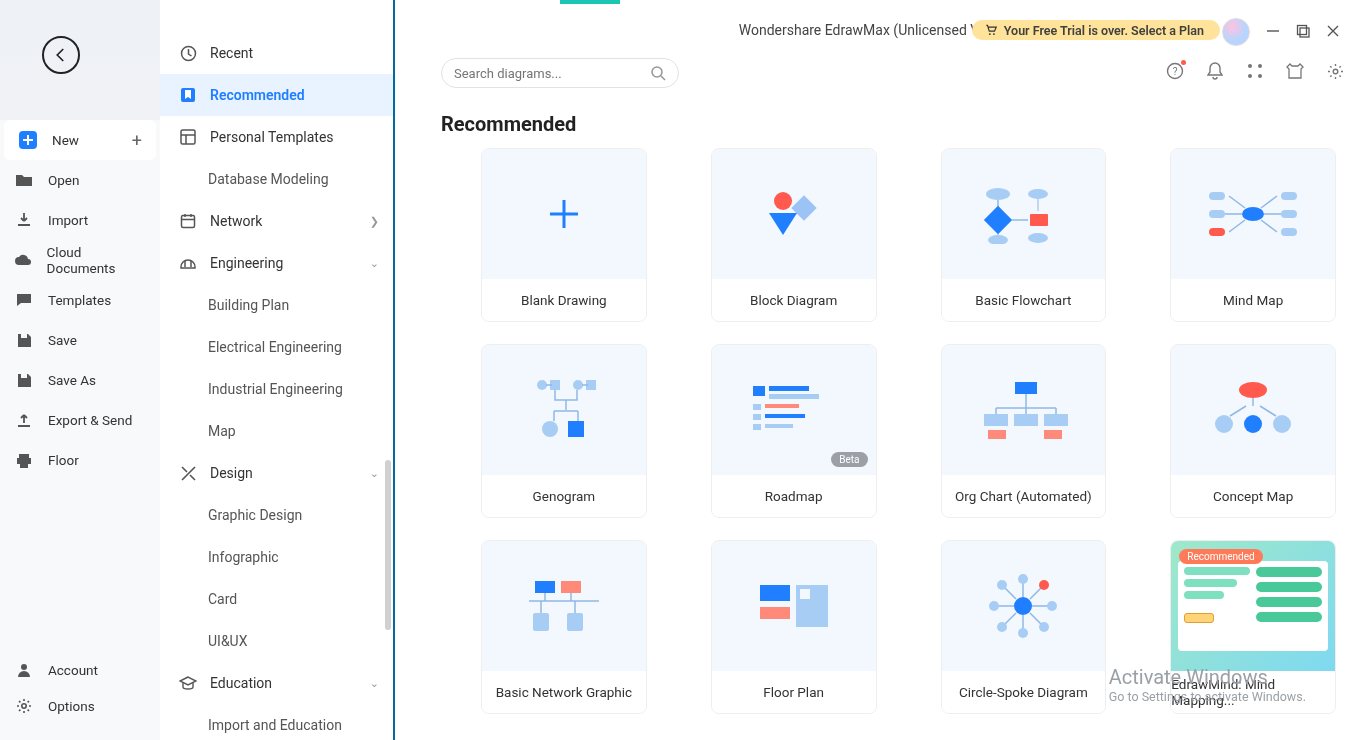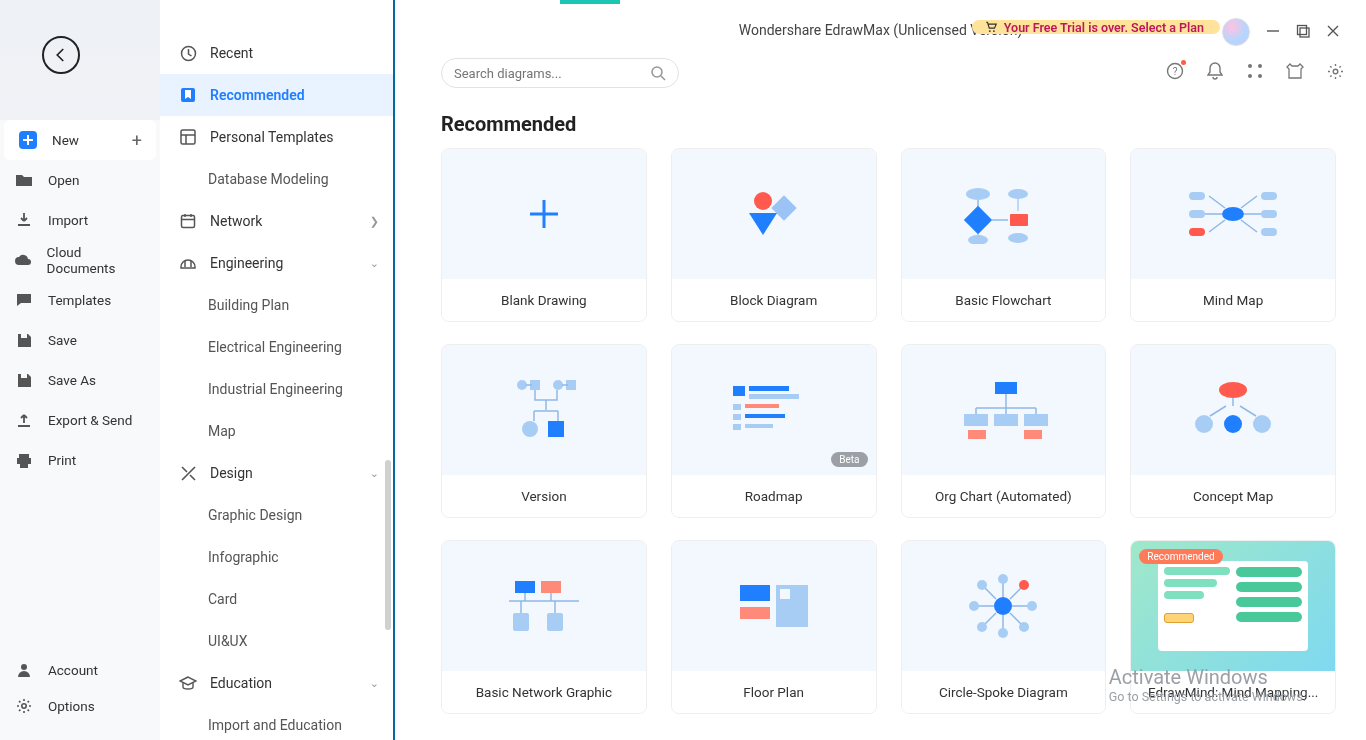--- a/index.html
+++ b/index.html
@@ -37,39 +37,39 @@
 .mr-item.child { padding-left:48px; color:#555; }
 .mr-item.selected { background:#e8f3ff; color:#1f7fff; font-weight:600; }
 .mr-item.selected .ic { color:#1f7fff; }
 
 .mr-scrollbar { position:absolute; right:2px; top:460px; width:6px; height:170px; background:#d0d0d0; border-radius:3px; }
 
 
 .topbar { height:56px; position:relative; }
 .app-title { position:absolute; left:0; right:0; top:22px; text-align:center; font-size:14px; color:#444; }
 .title-accent{ position:absolute; left:165px; top:0; width:60px; height:4px; background:#1bc6b4; }
-.trial-pill { position:absolute; right:146px; top:20px; height:14px; padding:0 16px 0 12px; background:#ffe39b; border-radius:13px; display:flex; align-items:center; font-size:12.5px; font-weight:600; color:#be185d; cursor:pointer; }
+.trial-pill { position:absolute; right:146px; top:20px; height:20px; padding:0 16px 0 12px; background:#ffe39b; border-radius:13px; display:flex; align-items:center; font-size:12.5px; font-weight:600; color:#404040; cursor:pointer; }
 .trial-pill svg { width:14px; height:14px; margin-right:6px; }
 .avatar { position:absolute; right:116px; top:18px; width:28px; height:28px; border-radius:50%; background:radial-gradient(circle at 35% 30%, #ffc2e1 0, #b2d7ff 60%, #d4c6ff 100%); border:1px solid #ddd; cursor:pointer; }
 .winbtn { position:absolute; top:24px; width:14px; height:14px; color:#555; cursor:pointer; }
 .winbtn.min  { right:86px; } .winbtn.max { right:56px; } .winbtn.close { right:26px; }
 
 .toolbar2 { position:absolute; left:0; right:0; top:56px; height:40px; }
 .search { position:absolute; left:46px; top:2px; width:238px; height:30px; border:1px solid #e2e2e2; border-radius:15px; display:flex; align-items:center; padding:0 12px;gap:28px; }
 .search input { border:none; outline:none; flex:1; font-size:13px; color:#555; background:transparent; }
 .search .sicon { color:#999; }
 .tb-icons { position:absolute; right:22px; top:6px; display:flex; gap:22px; color:#777; }
 .tb-icons .ticon { width:18px; height:18px; cursor:pointer; position:relative; display:flex; align-items:center; justify-content:center; }
 .tb-icons .ticon.dot::after{ content:""; position:absolute; right:-2px; top:-2px; width:5px; height:5px; background:#ff5a4d; border-radius:50%; }
 
 .section-title { position:absolute; left:46px; top:112px; font-size:20px; font-weight:700; color:#222; }
 
 .grid { position:absolute; left:46px; top:148px; right:30px; bottom:0; overflow:hidden; }
 .grow { display:flex; gap:24px; margin-bottom:22px; }
-.card { width:244px; border:1px solid #eee; border-radius:8px; overflow:hidden; cursor:pointer; background:#fff; }
+.card { width:244px; border:1px solid #eee; border-radius:8px; overflow:hidden; cursor:pointer; background:#fff;margin-left:40px; }
 .card .thumb { height:130px; background:#f3f8fe; display:flex; align-items:center; justify-content:center; position:relative; }
 .card .label { height:42px; display:flex; align-items:center; justify-content:center; font-size:13.5px; color:#333; background:#fff; }
 .badge { position:absolute; right:8px; bottom:8px; background:#9aa0a6; color:#fff; font-size:10px; padding:2px 8px; border-radius:9px; }
 .badge.rec { left:8px; top:8px; right:auto; bottom:auto; background:#ff7a59; }
 
 .watermark { position:absolute; right:60px; bottom:36px; color:#9aa0a6; text-align:left; pointer-events:none;margin-top:27px; }
 .watermark .l1{ font-size:20px; } .watermark .l2{ font-size:12.5px; }
 
 
 svg { display:block; }
@@ -147,21 +147,21 @@
           </svg>
         </span>
       <span>Export &amp; Send</span>
     </div>
     <div class="lr-item">
       <span class="ic">
           <svg width="16" height="15" viewBox="0 0 16 15">
             <path d="M3 5V1h10v4M1 5h14v6h-3v4H4v-4H1z" fill="#555"></path>
           </svg>
         </span>
-      <span>Print</span>
+      <span>Floor</span>
     </div>
   </div>
 
   <div class="lr-bottom">
     <div class="lr-bitem">
       <span class="ic">
           <svg width="16" height="16" viewBox="0 0 16 16">
             <circle cx="8" cy="5" r="3" fill="#555"></circle>
             <path d="M2 15a6 6 0 0112 0z" fill="#555"></path>
           </svg>
@@ -419,21 +419,21 @@
               <circle cx="18" cy="8" r="5" fill="#a8cdf5"></circle>
               <rect x="26" y="3" width="10" height="10" fill="#a8cdf5"></rect>
               <circle cx="54" cy="8" r="5" fill="#a8cdf5"></circle>
               <rect x="62" y="3" width="10" height="10" fill="#a8cdf5"></rect>
               <path d="M22 8h6M58 8h6M31 13v10h22V13M42 23v10" stroke="#8fb8e6" stroke-width="1.5" fill="none"></path>
               <circle cx="26" cy="52" r="8" fill="#a8cdf5"></circle>
               <rect x="44" y="44" width="16" height="16" fill="#1f7fff"></rect>
               <path d="M30 34h24M30 34v10M54 34v10" stroke="#8fb8e6" stroke-width="1.5" fill="none"></path>
             </svg>
           </div>
-          <div class="label">Version</div>
+          <div class="label">Genogram</div>
         </div>
         <div class="card">
           <div class="thumb">
             <svg width="90" height="56" viewBox="0 0 90 56">
               <rect x="4" y="4" width="12" height="10" fill="#1f7fff"></rect>
               <rect x="20" y="4" width="40" height="5" fill="#1f7fff"></rect>
               <rect x="20" y="12" width="50" height="5" fill="#a8cdf5"></rect>
               <rect x="4" y="22" width="8" height="6" fill="#a8cdf5"></rect>
               <rect x="16" y="22" width="34" height="4" fill="#ff8a7a"></rect>
               <rect x="4" y="32" width="8" height="6" fill="#a8cdf5"></rect>

